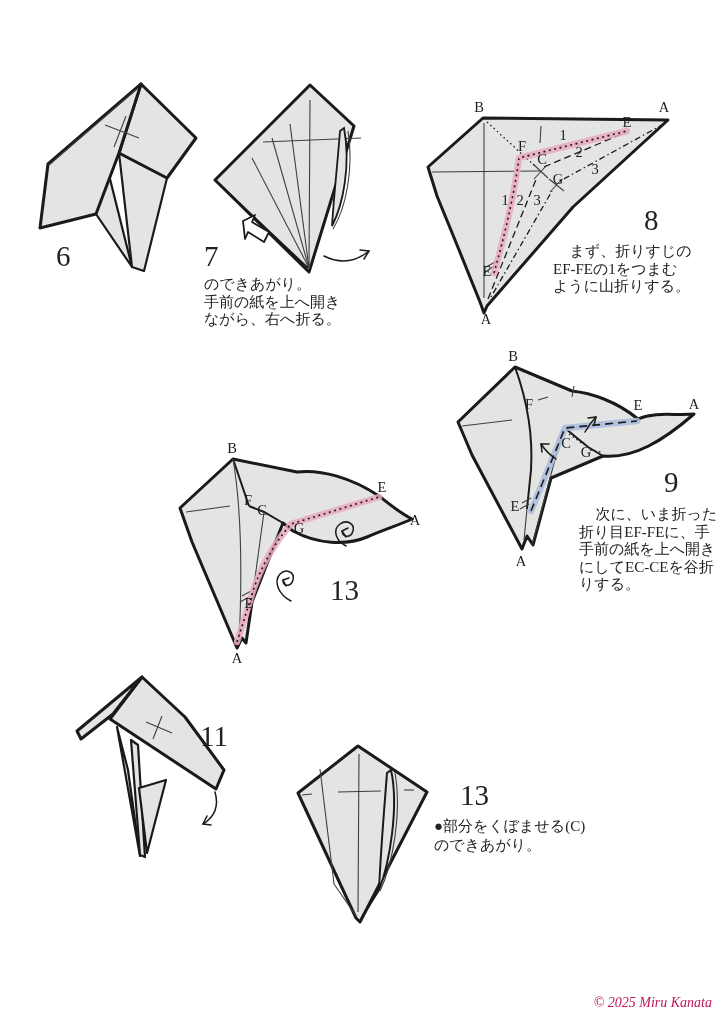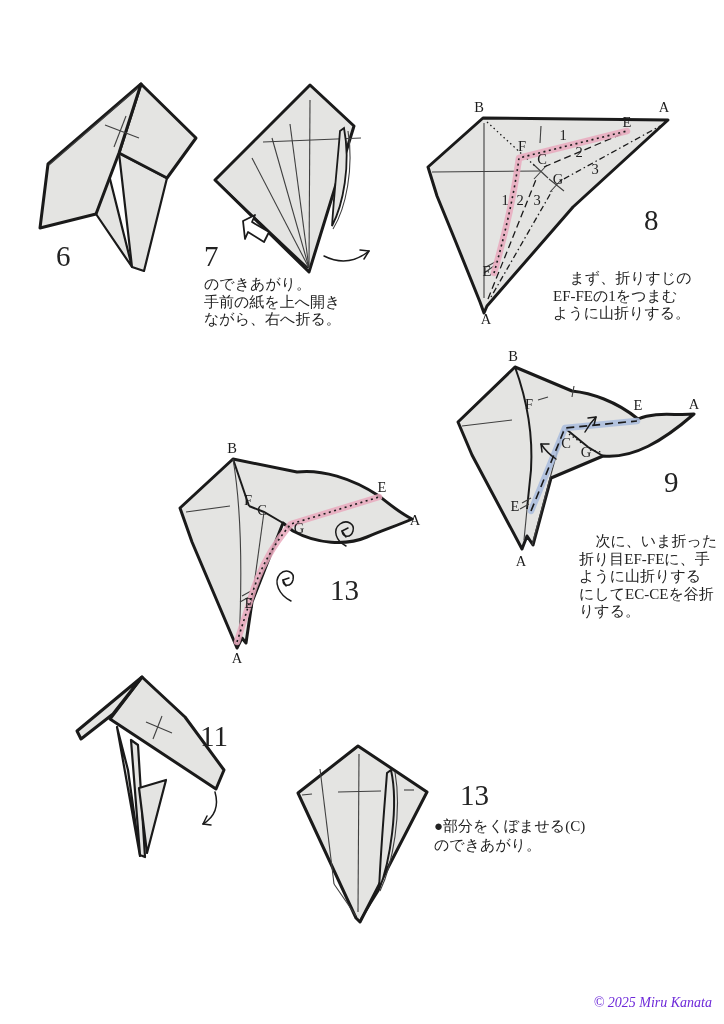--- a/index.html
+++ b/index.html
@@ -13,23 +13,23 @@
   }
   .fig{position:absolute;}
   .stepnum{
     position:absolute; font-size:29px; line-height:1; color:#222;
     font-family:"Liberation Serif","DejaVu Serif",serif;
   }
   .caption{
     position:absolute; font-size:15px; line-height:17.5px; color:#222;
     white-space:pre-line; font-family:"Liberation Serif","DejaVu Serif",serif;
   }
-  .caption.indent{text-indent:1.1em;margin-top:27px;}
+  .caption.indent{text-indent:1.1em;}
   .footer{
-    position:absolute; right:12px; top:995px; font-style:italic; font-size:14px; color:#6d28d9;
+    position:absolute; right:12px; top:995px; font-style:italic; font-size:14px; color:#be185d;
   }
   .lbl{
     font-family:"Liberation Serif","DejaVu Serif",serif; font-size:14.5px; fill:#1c1c1c;
     text-anchor:middle;
   }
   .outl{fill:var(--paper); stroke:var(--ink); stroke-width:3; stroke-linejoin:round;}
   .outl2{fill:var(--paper); stroke:var(--ink); stroke-width:2.2; stroke-linejoin:round;}
   .cr{fill:none; stroke:var(--crease); stroke-width:1.1;}
   .hv{fill:none; stroke:var(--ink); stroke-width:2;}
   .dotl{fill:none; stroke:var(--ink); stroke-width:1.3; stroke-dasharray:1.5 3;}
@@ -234,21 +234,21 @@
 ながら、右へ折る。</div>
 
   <div class="stepnum" style="left:644px;top:206px">8</div>
   <div class="caption indent" style="left:553px;top:243px;width:160px">まず、折りすじの
 EF-FEの1をつまむ
 ように山折りする。</div>
 
   <div class="stepnum" style="left:664px;top:468px">9</div>
   <div class="caption indent" style="left:579px;top:506px;width:140px">次に、いま折った
 折り目EF-FEに、手
-ように山折りする
+手前の紙を上へ開き
 にしてEC-CEを谷折
 りする。</div>
 
   <div class="stepnum" style="left:330px;top:576px">13</div>
 
   <div class="stepnum" style="left:200px;top:722px">11</div>
 
   <div class="stepnum" style="left:460px;top:781px">13</div>
   <div class="caption" style="left:434px;top:817px;width:170px;line-height:19px">●部分をくぼませる(C)
 のできあがり。</div>

